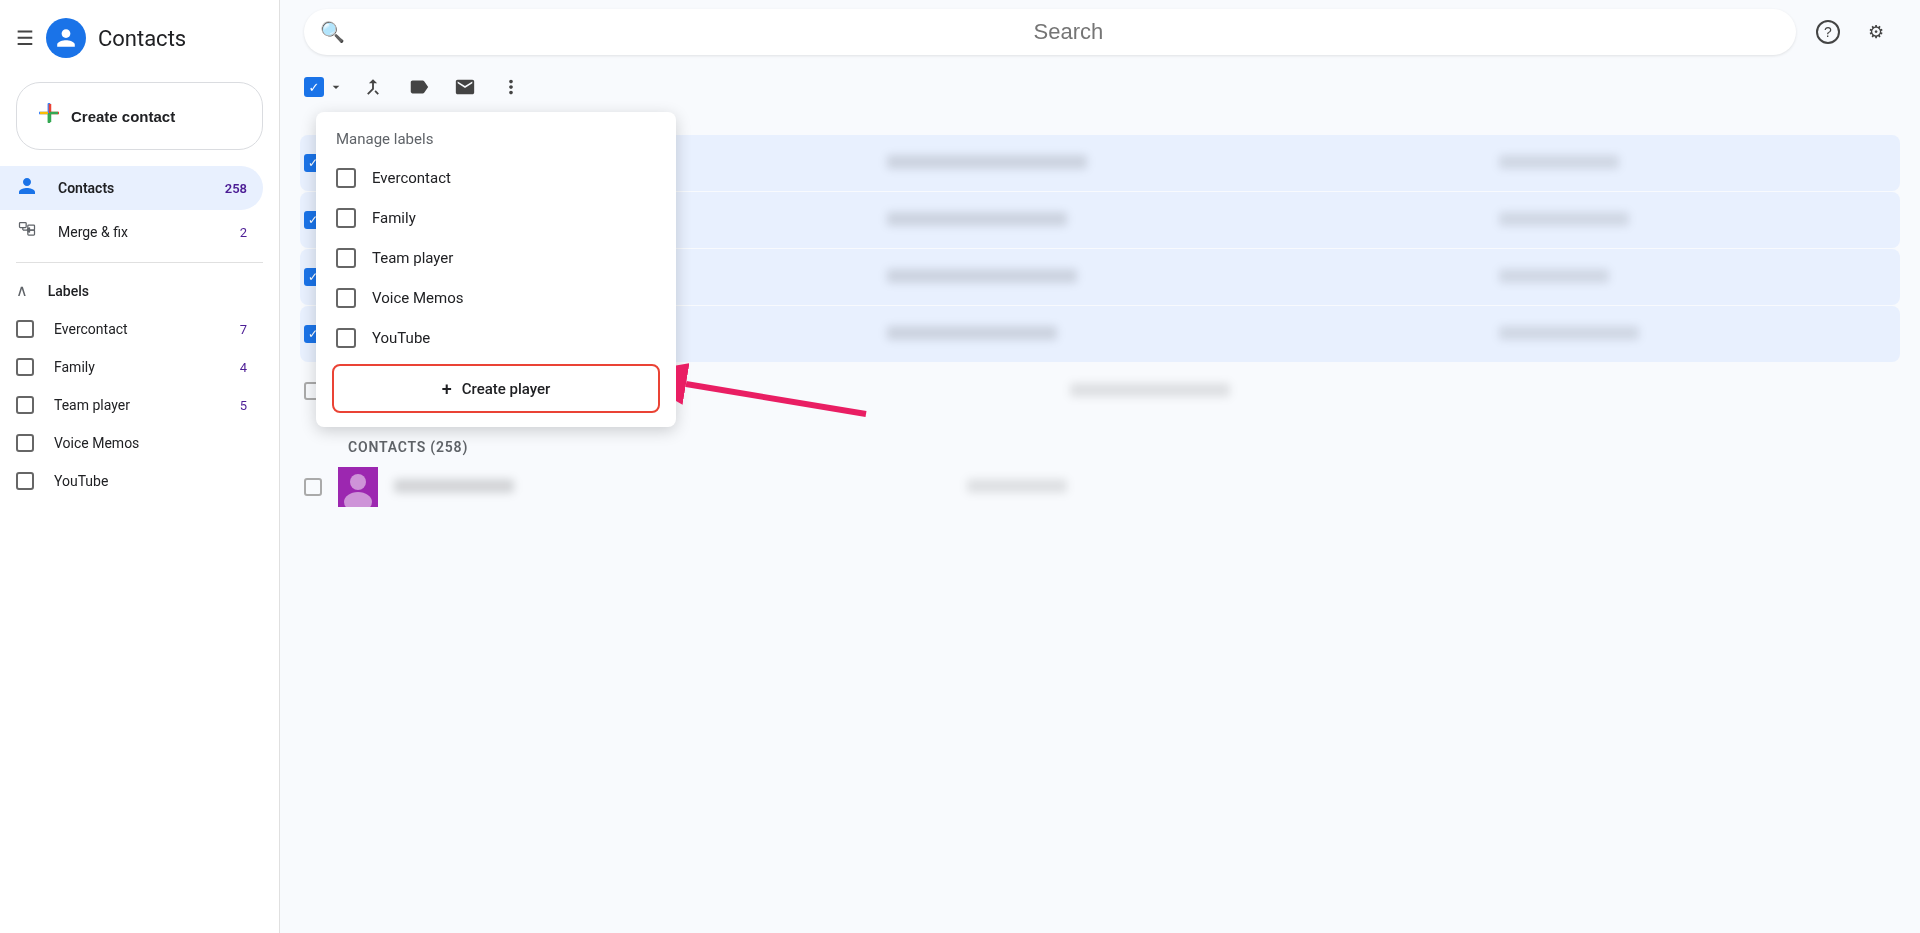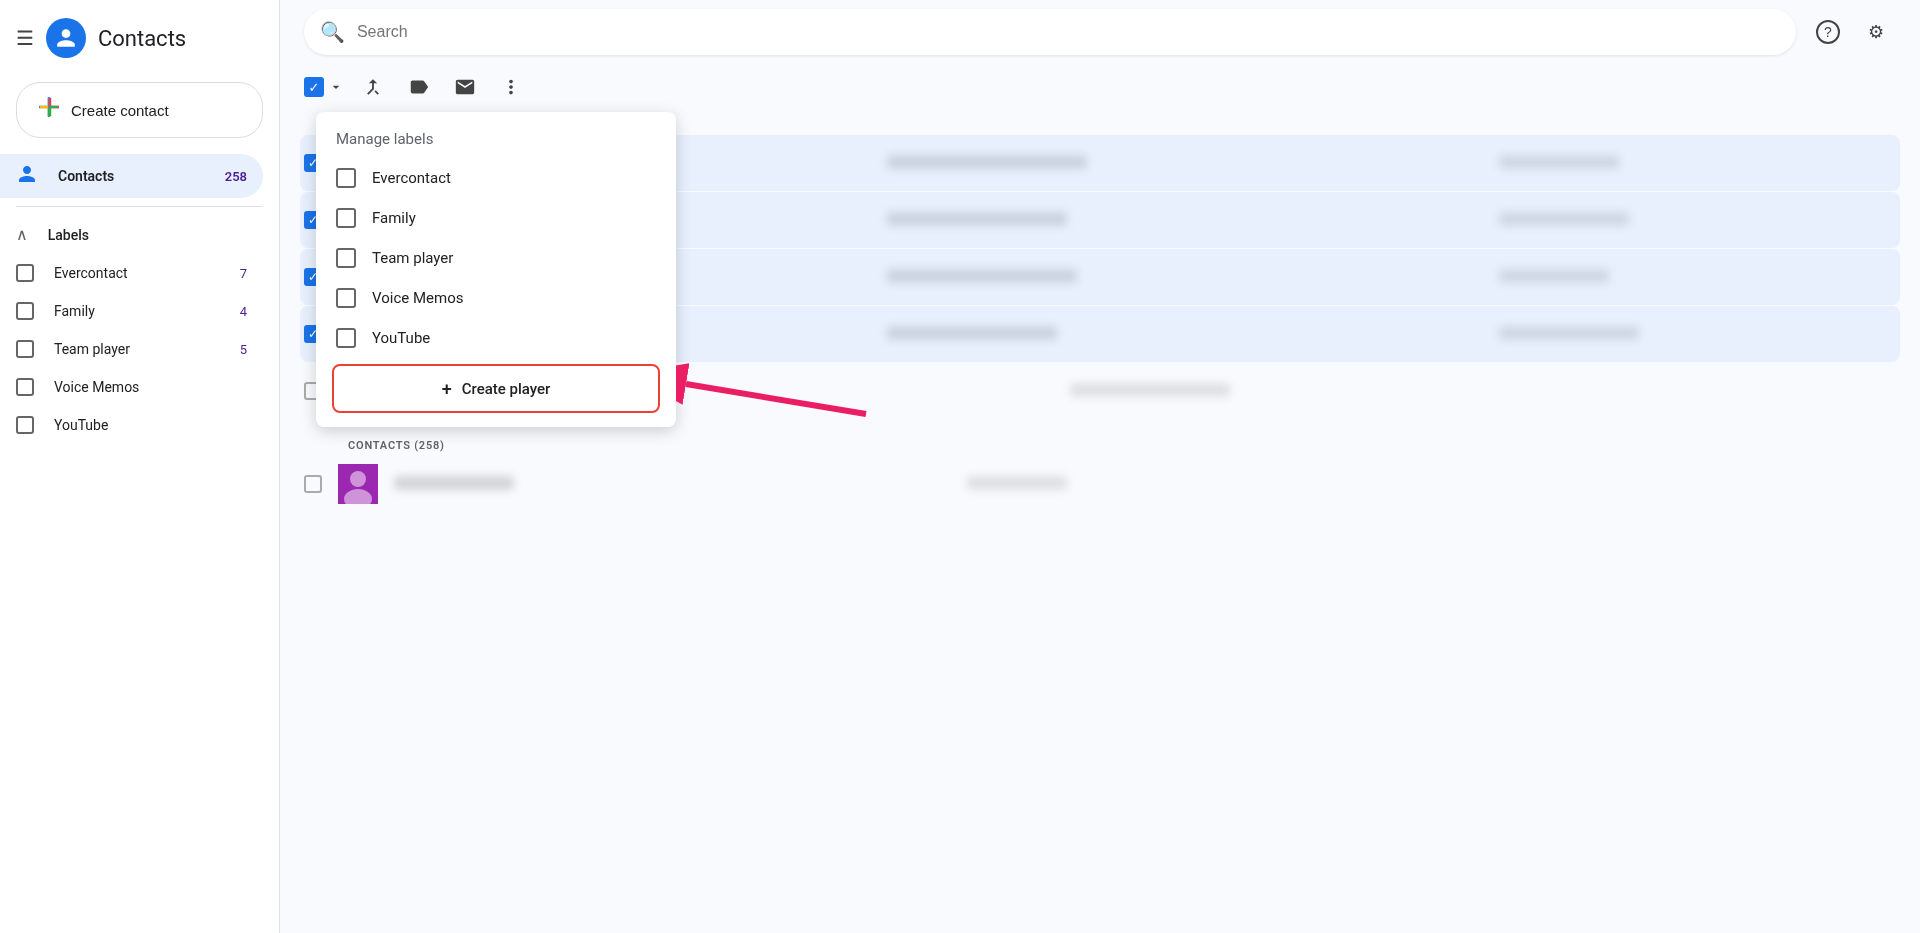--- a/index.html
+++ b/index.html
@@ -53,27 +53,27 @@
       font-size: 22px;
       color: #202124;
       font-weight: 400;
     }
 
     .create-contact-btn {
       display: flex;
       align-items: center;
       gap: 10px;
       margin: 8px 16px 16px 16px;
-      padding: 12px 20px;
+      padding: 18px 20px;
       border-radius: 24px;
       border: 1px solid #dadce0;
       background: #fff;
       cursor: pointer;
       font-size: 15px;
-      font-weight: 400;
+      font-weight: 700;
       color: #202124;
       width: calc(100% - 32px);
     }
 
     .plus-icon {
       font-size: 22px;
       font-weight: 300;
     }
 
     .sidebar-nav {
@@ -170,23 +170,24 @@
       padding: 0 16px;
       height: 46px;
       box-shadow: 0 1px 3px rgba(0,0,0,0.1);
       gap: 12px;
     }
 
     .search-bar input {
       flex: 1;
       border: none;
       outline: none;
-      font-size: 16px;
+      font-size: 22px;
       background: transparent;
       color: #8b5cf6;
+      text-align: center;
     }
 
     .topbar-actions {
       display: flex;
       align-items: center;
       gap: 8px;
     }
 
     .icon-btn {
       width: 40px;
@@ -292,21 +293,21 @@
     .section-header {
       font-size: 11px;
       font-weight: 600;
       color: #5f6368;
       letter-spacing: 0.8px;
       padding: 8px 0 4px 48px;
       text-transform: uppercase;
     }
 
     .contacts-count-header {
-      font-size: 11px;
+      font-size: 14px;
       font-weight: 600;
       color: #5f6368;
       letter-spacing: 0.8px;
       padding: 12px 0 4px 48px;
       text-transform: uppercase;
     }
 
     .content-area {
       flex: 1;
       overflow-y: auto;
@@ -413,20 +414,32 @@
       <span class="nav-item-icon">
         <svg width="20" height="20" viewBox="0 0 24 24" fill="#1a73e8">
           <path d="M12 12c2.7 0 4.8-2.1 4.8-4.8S14.7 2.4 12 2.4 7.2 4.5 7.2 7.2 9.3 12 12 12zm0 2.4c-3.2 0-9.6 1.6-9.6 4.8v2.4h19.2v-2.4c0-3.2-6.4-4.8-9.6-4.8z"></path>
         </svg>
       </span>
       <span class="nav-item-label">Contacts</span>
       <span class="nav-item-count">258</span>
     </div>
 
 
+    <div class="nav-item">
+      <span class="nav-item-icon">
+        <svg width="20" height="20" viewBox="0 0 24 24" fill="#5f6368">
+          <rect x="3" y="3" width="8" height="6" rx="1" fill="none" stroke="#5f6368" stroke-width="1.5"></rect>
+          <path d="M7 9v3M7 12h5l3 3M7 12h5l3-3M15 9v6" stroke="#5f6368" stroke-width="1.5" fill="none"></path>
+          <rect x="13" y="6" width="8" height="6" rx="1" fill="none" stroke="#5f6368" stroke-width="1.5"></rect>
+          <rect x="13" y="12" width="8" height="6" rx="1" fill="none" stroke="#5f6368" stroke-width="1.5"></rect>
+        </svg>
+      </span>
+      <span class="nav-item-label">Merge &amp; fix</span>
+      <span class="nav-item-count">2</span>
+    </div>
 
     <hr class="nav-divider">
 
     <div class="labels-section-header">
       <span style="font-size:16px; color:#5f6368;">∧</span>
       <span>Labels</span>
     </div>
 
     <div class="nav-item">
       <span class="label-icon" style="border-radius:3px; border: 2px solid #666; width:18px; height:18px; display:inline-block; flex-shrink:0;"></span>

